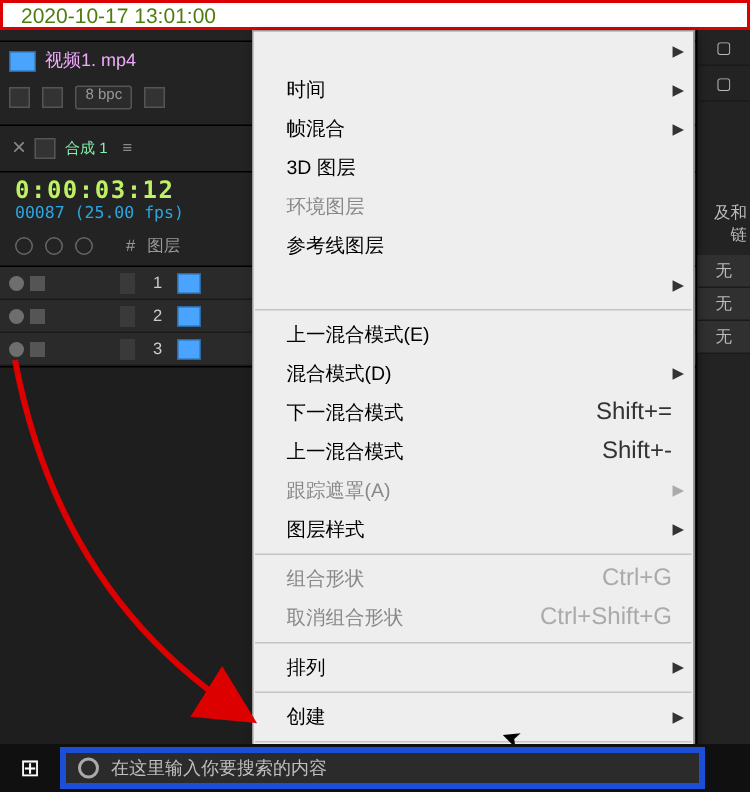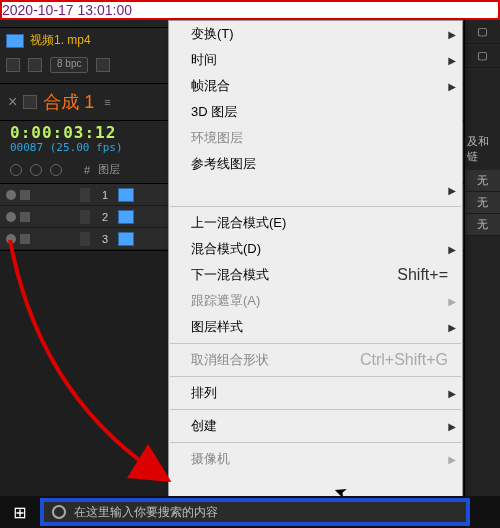--- a/index.html
+++ b/index.html
@@ -1,37 +1,37 @@
 <!DOCTYPE html>
 <html><head>
 <meta charset="utf-8">
 <style>
   * { margin:0; padding:0; box-sizing:border-box; font-family:"Microsoft YaHei","SimSun",sans-serif; }
   body { width:500px; height:528px; background:#1e1e1e; overflow:hidden; position:relative; }
 
-  .timestamp-bar { position:absolute; top:0; left:0; right:0; height:20px; background:#fff; border:2px solid #d00; padding-left:0; font:14px/16px monospace; color:#701a75; }
+  .timestamp-bar { position:absolute; top:0; left:0; right:0; height:20px; background:#fff; border:2px solid #d00; padding-left:12px; font:14px/16px monospace; color:#4d7c0f; }
 
   .shell { position:absolute; top:20px; left:0; right:0; bottom:32px; background:#1e1e1e; color:#b7b7b7; }
 
   
   .top-strip { height:8px; background:#232323; border-bottom:1px solid #000; }
 
   
   .project { background:#232323; padding:4px 6px 10px; border-bottom:1px solid #000; }
   .file-row { display:flex; align-items:center; gap:6px; }
   .file-icon { width:18px; height:14px; background:#4aa3ff; border:1px solid #2a6aa0; }
-  .file-name { font-size:12px; color:#eab308; }
+  .file-name { font-size:12px; color:#f0abfc; }
   .footer-row { display:flex; align-items:center; gap:8px; margin-top:8px; }
   .chip { height:16px; border:1px solid #555; background:#2b2b2b; border-radius:2px; display:flex; padding:0 6px; font-size:10px; color:#999; }
   .mini-icon { width:14px; height:14px; background:#333; border:1px solid #555; }
 
   
   .timeline { background:#232323; }
   .tl-header { display:flex; align-items:center; gap:6px; padding:6px 8px; border-bottom:1px solid #000; }
-  .panel-title { font-size:18px; color:#f97316; }
+  .panel-title { font-size:10px; color:#86efac; }
   .timecode-row { display:flex; align-items:baseline; gap:10px; padding:2px 10px 0; }
   .timecode { color:#bef264; font:bold 16px/20px Consolas,monospace; letter-spacing:1px; }
   .frameinfo { color:#2aa7e0; font:11px Consolas,monospace; margin-top:-2px; padding-left:10px; }
 
   .layers-head { display:flex; align-items:center; padding:4px 10px 6px; gap:8px; font-size:11px; color:#999; border-bottom:1px solid #000; margin-top:4px; }
   .ball { width:12px; height:12px; border:1px solid #666; border-radius:50%; }
 
   .layers { }
   .layer { display:flex; align-items:center; height:22px; border-bottom:1px solid #1a1a1a; background:#2a2a2a; font-size:11px; }
   .col-eye { width:60px; display:flex; align-items:center; gap:4px; padding-left:6px; color:#9a9a9a; }
@@ -52,21 +52,21 @@
   .ctx-item .lbl { flex:1; }
   .ctx-item .keys { font-size:16px; color:#333; }
   .ctx-item.disabled .keys { color:#aaa; }
   .ctx-item .arrow { position:absolute; right:6px; top:50%; transform:translateY(-50%); font-size:10px; color:#333; }
   .ctx-item.disabled .arrow { color:#aaa; }
   .ctx-sep { height:1px; background:#c4c4c4; margin:3px 1px; }
 
   
   .right-strip { position:absolute; top:20px; right:0; width:36px; bottom:32px; background:#232323; border-left:1px solid #000; color:#bbb; font-size:11px; }
   .right-strip .tool { height:24px; display:flex; align-items:center; justify-content:center; border-bottom:1px solid #1a1a1a; }
-  .right-strip .txt { writing-mode:horizontal-tb; padding:6px 2px; text-align:left; }
+  .right-strip .txt { writing-mode:horizontal-tb; padding:6px 2px; text-align:right; }
   .right-strip .opt { height:22px; display:flex; align-items:center; justify-content:center; background:#303030; border-bottom:1px solid #1a1a1a; }
 
   
   .taskbar { position:absolute; left:0; right:0; bottom:0; height:32px; background:#101010; display:flex; align-items:center; }
   .start { width:40px; height:32px; display:flex; align-items:center; justify-content:center; color:#fff; font-size:16px; }
   .search-wrap { flex:0 0 430px; height:28px; background:#2b2b2b; border:4px solid #1d4ed8; display:flex; align-items:center; padding:0 8px; gap:8px; color:#bfbfbf; font-size:12px; }
   .search-wrap .circ { width:14px; height:14px; border:2px solid #aaa; border-radius:50%; }
 
   
   .arrow-svg { position:absolute; top:220px; left:0; width:200px; height:300px; pointer-events:none; }
@@ -167,21 +167,20 @@
   <div class="txt">及和链</div>
   <div id="right-opts">
       <div class="opt">无</div>
       <div class="opt">无</div>
       <div class="opt">无</div>
     </div>
 </div>
 
 <div class="ctx" id="ctx-host">
     <div class="ctx-item">
-      <span class="lbl">变换(T)</span>
       <span class="arrow">▶</span>
     </div>
     <div class="ctx-item">
       <span class="lbl">时间</span>
       <span class="arrow">▶</span>
     </div>
     <div class="ctx-item">
       <span class="lbl">帧混合</span>
       <span class="arrow">▶</span>
     </div>
@@ -202,29 +201,37 @@
       <span class="lbl">上一混合模式(E)</span>
     </div>
     <div class="ctx-item">
       <span class="lbl">混合模式(D)</span>
       <span class="arrow">▶</span>
     </div>
     <div class="ctx-item">
       <span class="lbl">下一混合模式</span>
       <span class="keys">Shift+=</span>
     </div>
+    <div class="ctx-item">
+      <span class="lbl">上一混合模式</span>
+      <span class="keys">Shift+-</span>
+    </div>
     <div class="ctx-item disabled">
       <span class="lbl">跟踪遮罩(A)</span>
       <span class="arrow">▶</span>
     </div>
     <div class="ctx-item">
       <span class="lbl">图层样式</span>
       <span class="arrow">▶</span>
     </div>
     <div class="ctx-sep"></div>
+    <div class="ctx-item disabled">
+      <span class="lbl">组合形状</span>
+      <span class="keys">Ctrl+G</span>
+    </div>
     <div class="ctx-item disabled">
       <span class="lbl">取消组合形状</span>
       <span class="keys">Ctrl+Shift+G</span>
     </div>
     <div class="ctx-sep"></div>
     <div class="ctx-item">
       <span class="lbl">排列</span>
       <span class="arrow">▶</span>
     </div>
     <div class="ctx-sep"></div>

